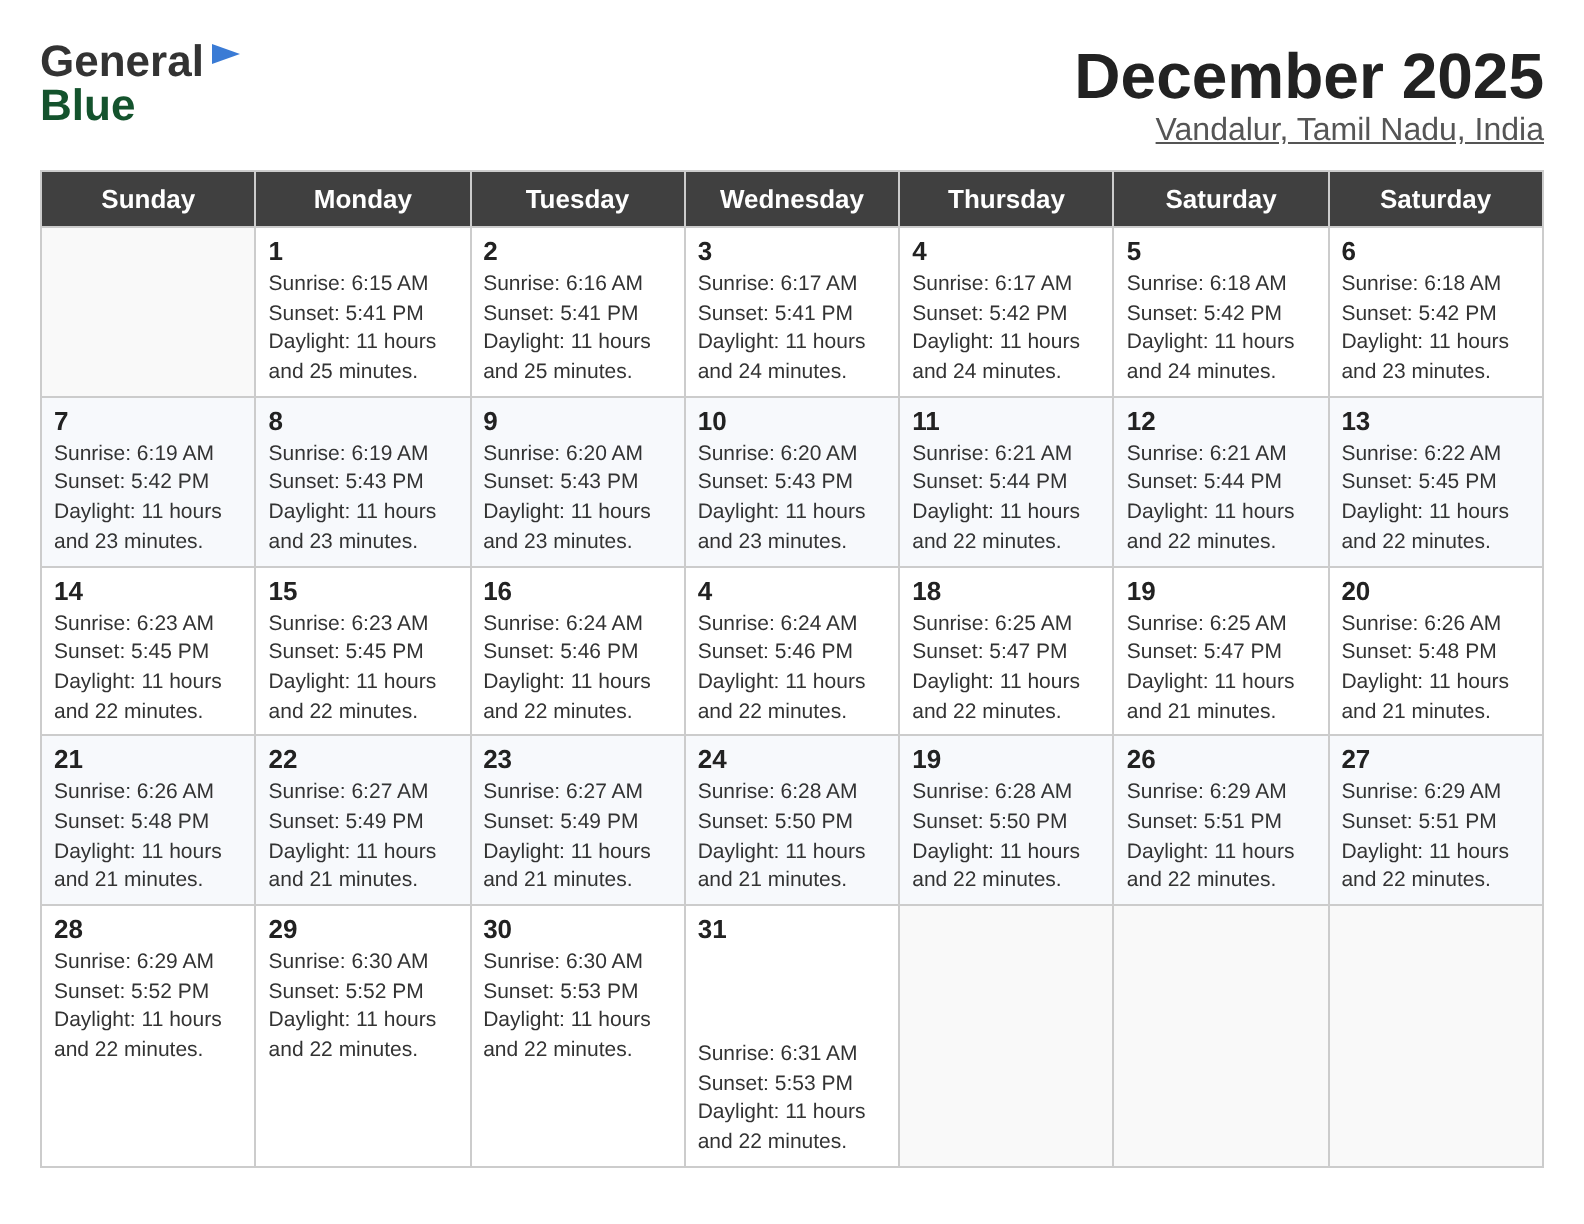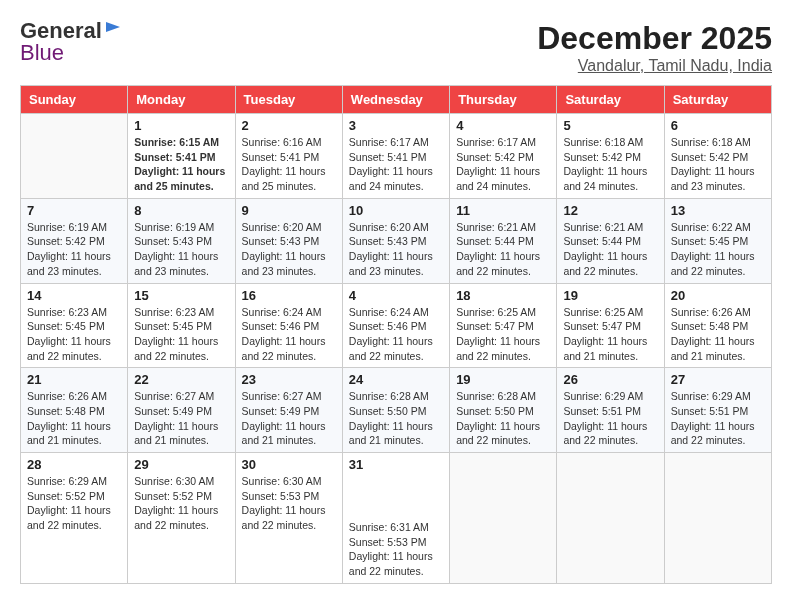--- a/index.html
+++ b/index.html
@@ -23,22 +23,22 @@
       align-items: flex-start;
     }
     .logo-general {
       font-size: 22px;
       font-weight: bold;
       color: #333;
       line-height: 1;
     }
     .logo-blue {
       font-size: 22px;
-      font-weight: normal;
-      color: #701a75;
+      font-weight: bold;
+      color: #14532d;
       line-height: 1;
     }
     .title-section {
       text-align: right;
     }
     .month-year {
       font-size: 32px;
       font-weight: bold;
       color: #222;
       text-align: right;
@@ -46,23 +46,23 @@
     .location {
       font-size: 16px;
       color: #555;
       text-decoration: underline;
     }
     .calendar {
       width: 100%;
       border-collapse: collapse;
     }
     .calendar th {
-      background-color: #ef4444;
+      background-color: #404040;
       color: #fff;
-      text-align: left;
+      text-align: center;
       padding: 6px 8px;
       font-size: 13px;
       font-weight: bold;
       border: 1px solid #ccc;
     }
     .calendar td {
       vertical-align: top;
       padding: 4px 6px;
       border: 1px solid #ccc;
       width: calc(100% / 7);
@@ -119,21 +119,21 @@
         <th>Thursday</th>
         <th>Saturday</th>
         <th>Saturday</th>
       </tr>
   </thead>
   <tbody id="calendar-body">
   <tr>
         <td class="empty-cell"></td>
         <td>
           <span class="day-number">1</span>
-          <div class="day-info" style="white-space: pre-line; font-weight: bold;">Sunrise: 6:15 AM
+          <div class="day-info" style="white-space: pre-line;">Sunrise: 6:15 AM
 Sunset: 5:41 PM
 Daylight: 11 hours
 and 25 minutes.</div>
         </td>
         <td>
           <span class="day-number">2</span>
           <div class="day-info" style="white-space: pre-line;">Sunrise: 6:16 AM
 Sunset: 5:41 PM
 Daylight: 11 hours
 and 25 minutes.</div>

